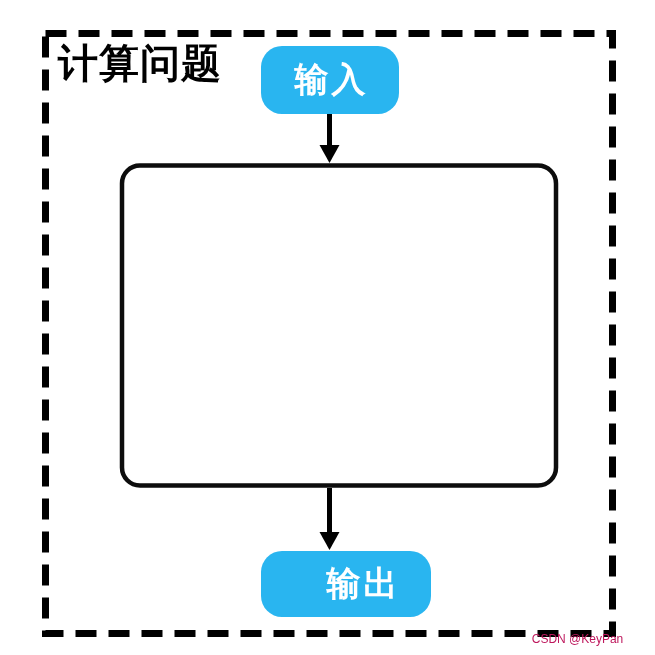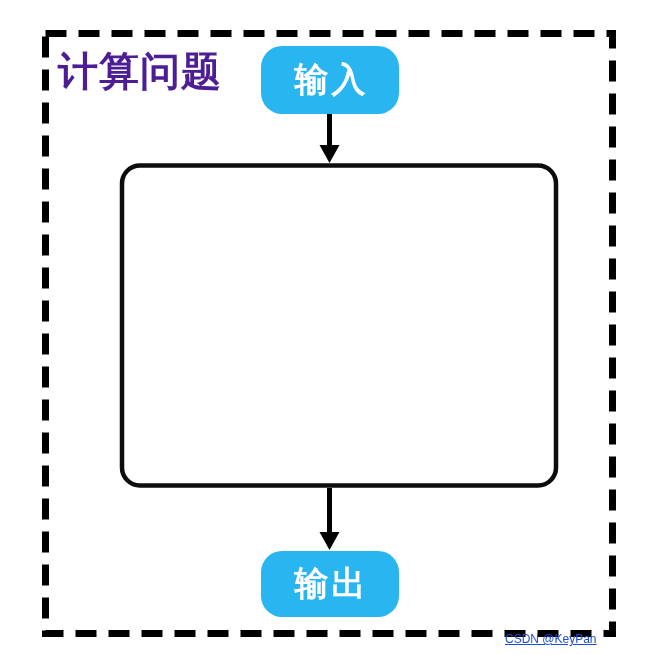--- a/index.html
+++ b/index.html
@@ -21,53 +21,51 @@
     top: 0;
     width: 655px;
     height: 655px;
   }
   .diagram-title {
     position: absolute;
     left: 58px;
     top: 36px;
     font-size: 40px;
     font-weight: bold;
-    color: #4c1d95;
+    color: #000000;
     letter-spacing: 1px;
     white-space: nowrap;
-    margin-top: 8px;
   }
   .node {
     position: absolute;
     left: 261px;
     width: 138px;
     background: #29B5F0;
     border-radius: 21px;
     color: #ffffff;
     font-size: 34px;
     font-weight: bold;
     letter-spacing: 3px;
     display: flex;
     align-items: center;
     justify-content: center;
     text-indent: 3px; 
     white-space: nowrap;
   }
   .node-input  { top: 46px;  height: 68px; }
-  .node-output { top: 551px; height: 66px; }
+  .node-output { top: 551px; height: 66px; padding-left: 32px; }
   .watermark {
     position: absolute;
     left: 505px;
     top: 632px;
     width: 145px;
-    text-align: left;
+    text-align: center;
     font-size: 12px;
-    color: #1d4ed8;
+    color: #be185d;
     white-space: nowrap;
-    text-decoration: underline;
   }
 </style>
 </head>
 <body>
 
 <div class="canvas">
 
   <svg class="graphics" viewBox="0 0 655 655">
 
     <rect x="45.5" y="33.5" width="567" height="600" fill="none" stroke="#000000" stroke-width="7" stroke-dasharray="21 12"></rect>

